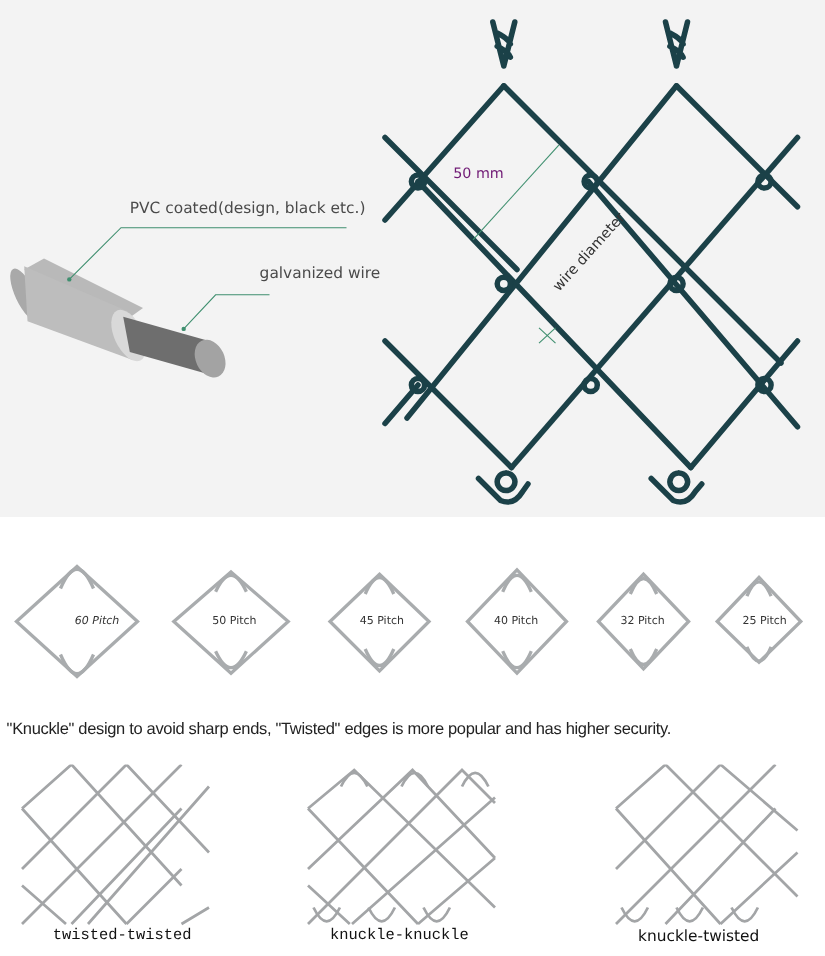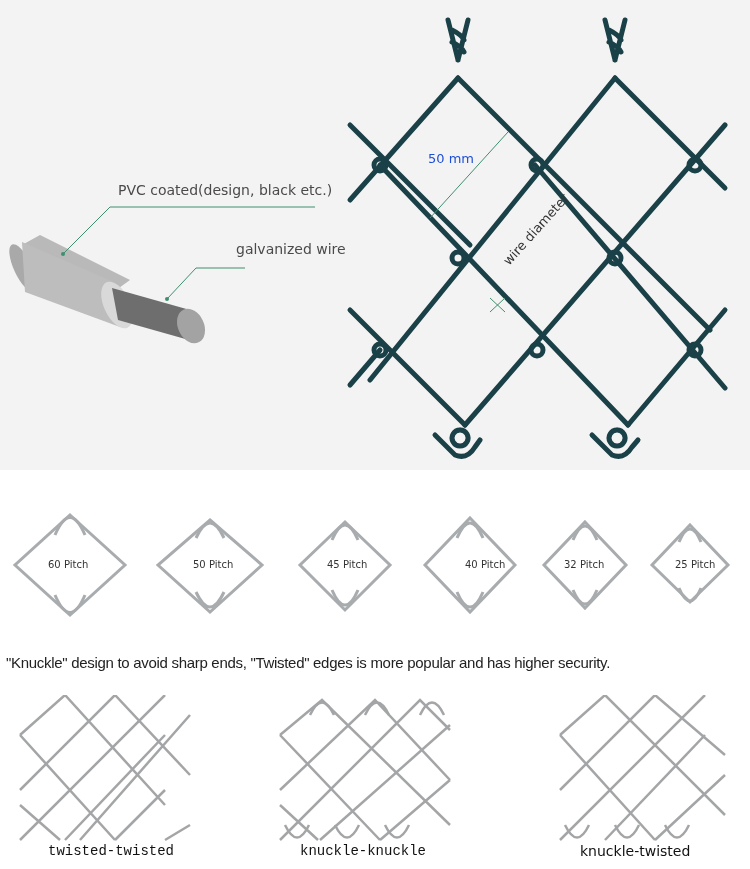--- a/index.html
+++ b/index.html
@@ -61,43 +61,43 @@
       <circle cx="197" cy="350" r="6"></circle>
       <circle cx="355" cy="350" r="6"></circle>
 
     <path d="M95,435 L115,455 q12,5 20,-8 L140,440 M120,430 a8,8 0 1 0 0.1,0"></path>
     <path d="M252,435 L272,455 q12,5 20,-8 L298,440 M277,430 a8,8 0 1 0 0.1,0"></path>
   </g>
   <line x1="168" y1="132" x2="90" y2="218" stroke="#3f8f6f" stroke-width="1"></line>
   <line x1="150" y1="298" x2="165" y2="312" stroke="#3f8f6f" stroke-width="1"></line>
   <line x1="165" y1="298" x2="150" y2="312" stroke="#3f8f6f" stroke-width="1"></line>
 </svg>
-<div class="abs" style="left:428px;top:151px;font-size:13px;color:#1d4ed8;">50 mm</div>
+<div class="abs" style="left:412px;top:151px;font-size:13px;color:#701a75;">50 mm</div>
 <div class="abs" style="left:500px;top:258px;font-size:13px;color:#333;transform:rotate(-48deg);transform-origin:0 0;">wire diameter</div>
 
 <svg style="left:0;top:490px" width="750" height="150" viewBox="0 0 750 150">
   <g stroke="#a9acae" stroke-width="3" fill="none">
     <polygon points="70,25 125,75 70,125 15,75"></polygon>
     <polygon points="210,30 262,75 210,122 158,75"></polygon>
     <polygon points="345,32 390,75 345,120 300,75"></polygon>
     <polygon points="470,28 515,75 470,122 425,75"></polygon>
     <polygon points="585,32 626,75 585,118 544,75"></polygon>
     <polygon points="690,35 728,75 690,112 652,75"></polygon>
     <path d="M55,45 q15,-35 30,0 M55,105 q15,35 30,0"></path>
     <path d="M196,48 q14,-30 28,0 M196,102 q14,30 28,0"></path>
     <path d="M332,50 q13,-30 26,0 M332,100 q13,30 26,0"></path>
     <path d="M457,48 q13,-30 26,0 M457,102 q13,30 26,0"></path>
     <path d="M573,50 q12,-28 24,0 M573,100 q12,28 24,0"></path>
     <path d="M679,52 q11,-26 22,0 M679,98 q11,26 22,0"></path>
   </g>
 </svg>
-<div class="pitch-lbl" style="left:48px;top:559px;">60 Pitch</div>
+<div class="pitch-lbl" style="left:68px;top:559px;font-style:italic;">60 Pitch</div>
 <div class="pitch-lbl" style="left:193px;top:559px;">50 Pitch</div>
 <div class="pitch-lbl" style="left:327px;top:559px;">45 Pitch</div>
-<div class="pitch-lbl" style="left:449px;top:559px;margin-left:16px;">40 Pitch</div>
+<div class="pitch-lbl" style="left:449px;top:559px;">40 Pitch</div>
 <div class="pitch-lbl" style="left:564px;top:559px;">32 Pitch</div>
 <div class="pitch-lbl" style="left:675px;top:559px;">25 Pitch</div>
 
 <div class="abs caption">"Knuckle" design to avoid sharp ends, "Twisted"  edges is more popular and has higher security.</div>
 
 <svg style="left:0;top:695px" width="750" height="150" viewBox="0 0 750 150">
   <g stroke="#a3a5a7" stroke-width="2.5" fill="none">
     <g transform="translate(20,0)">
       <path d="M0,40 L45,0 M0,40 L95,145 M0,95 L95,0 M45,145 L145,40 M0,145 L145,0 M95,145 L145,95 M45,0 L145,110 M0,110 L40,145 M95,0 L170,80 M170,20 L60,145 M170,130 L145,145"></path>
     </g>

